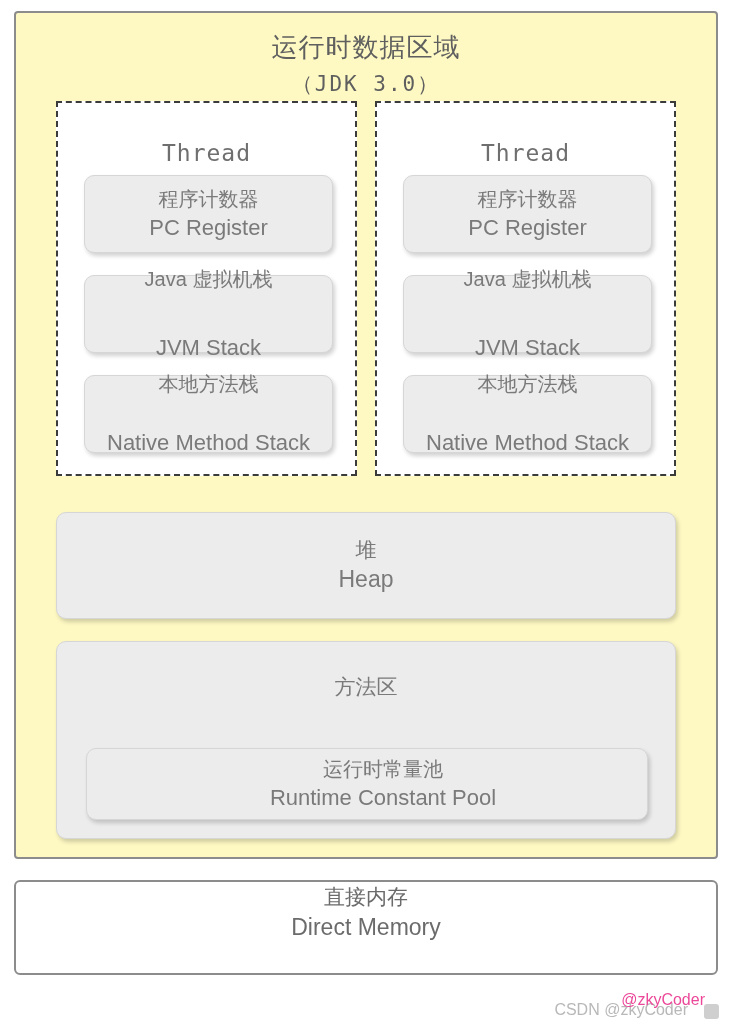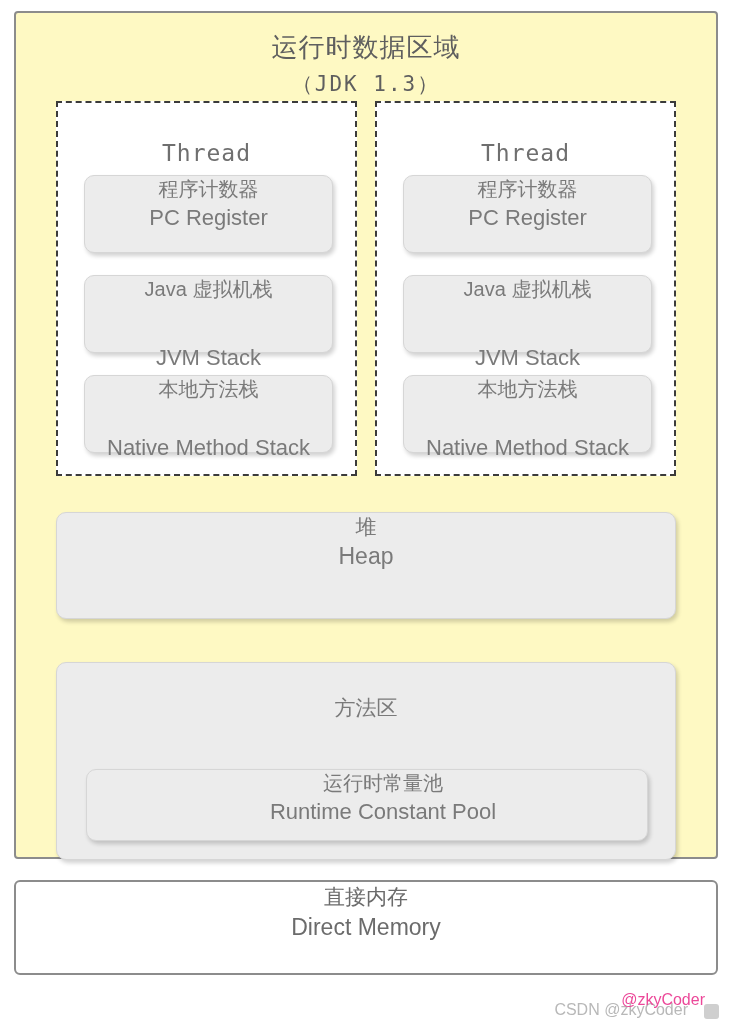--- a/index.html
+++ b/index.html
@@ -71,21 +71,21 @@
   
   .cell {
     box-sizing: border-box;
     border: 1px solid #d6d6d6;
     border-radius: 10px;
     background: #ececec;
     box-shadow: 2px 3px 4px rgba(0,0,0,0.18);
     display: flex;
     flex-direction: column;
     align-items: center;
-    justify-content: flex-start;
+    justify-content: center;
     text-align: center;
     color: #7a7a7a;
   }
   .cell .cn {
     font-size: 20px;
     line-height: 1.35;
   }
   .cell .en {
     font-size: 22px;
     line-height: 1.35;
@@ -109,21 +109,21 @@
     width: 620px;
     height: 107px;
   }
   #heap-cell .cn { font-size: 21px; }
   #heap-cell .en { font-size: 23px; }
 
   
   #method-area-cell {
     position: absolute;
     left: 40px;
-    top: 649px;
+    top: 628px;
     width: 620px;
     height: 198px;
     display: block;
     padding-top: 30px;
   }
   #method-area-text {
     text-align: center;
     color: #7a7a7a;
   }
   #method-area-text .cn { font-size: 21px; line-height: 1.4; }
@@ -188,21 +188,21 @@
     color: #ec4899;
   }
 </style>
 </head>
 <body>
 
 <div id="runtime-area">
 
   <div class="title-block">
     <div class="title-main">运行时数据区域</div>
-    <div class="title-sub">（JDK 1.3）</div>
+    <div class="title-sub">（JDK 3.0）</div>
   </div>
 
   <div class="thread-box" id="thread-box-1">
     <div class="thread-title">Thread</div>
 
     <div class="cell thread-cell c1">
       <div class="cn">程序计数器</div>
       <div class="en">PC Register</div>
     </div>
 

